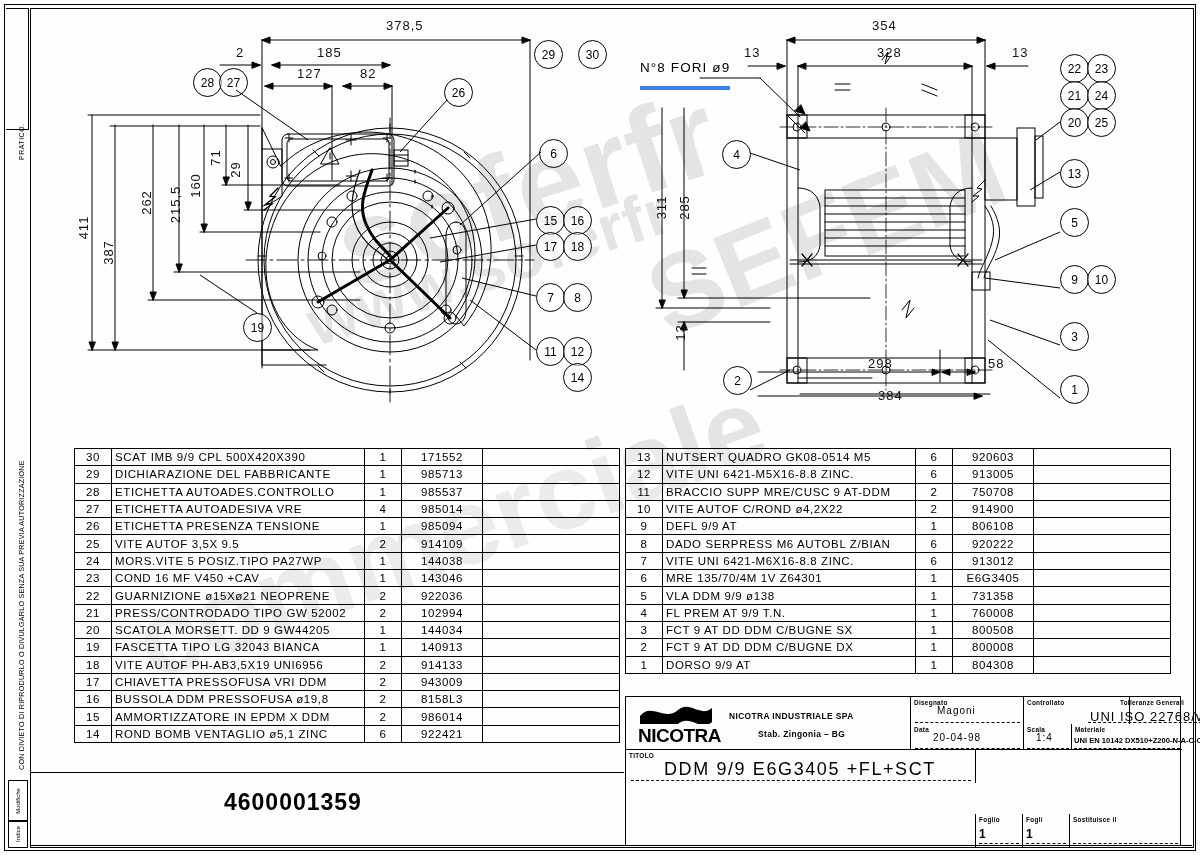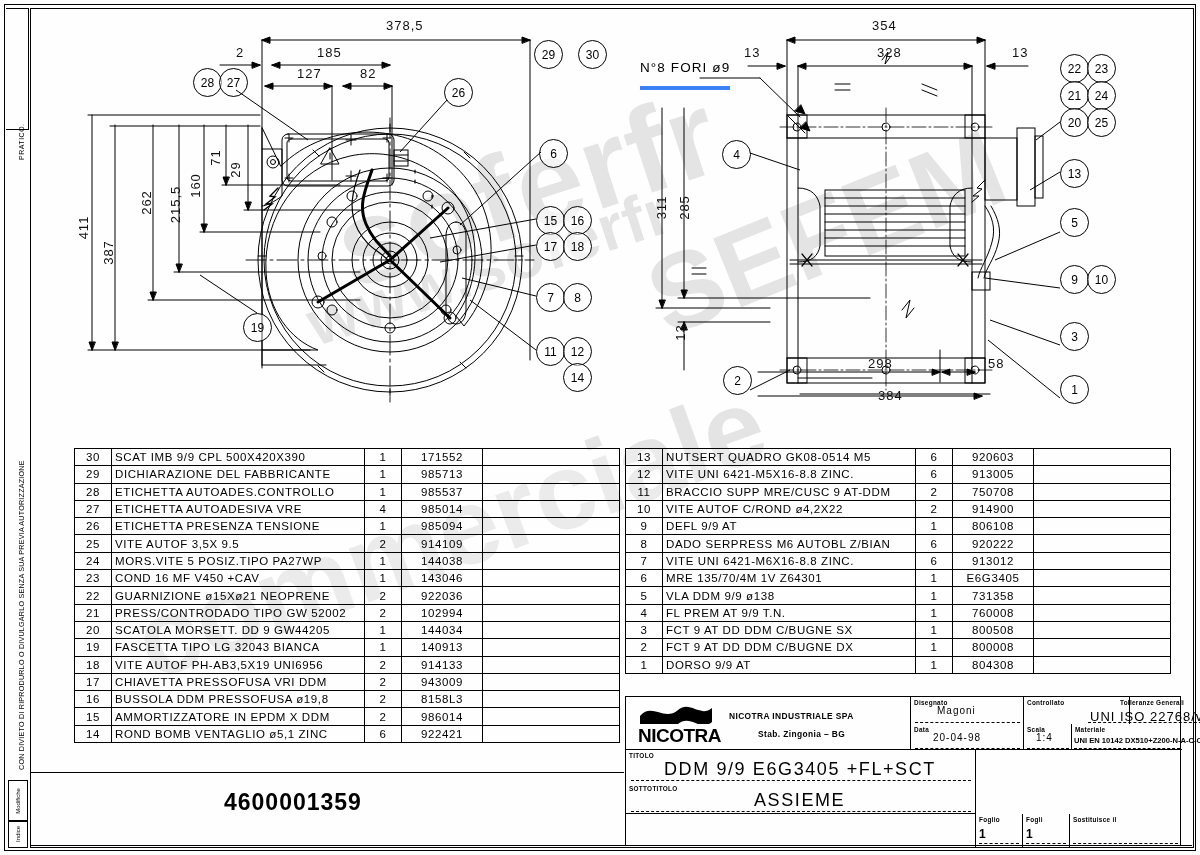--- a/index.html
+++ b/index.html
@@ -703,25 +703,20 @@
       <div class="valsm" style="left:2px;top:12px;font-size:7.6px;">UNI EN 10142 DX510+Z200-N-A-C-O</div>
       <div class="dash" style="left:2px;top:24px;width:106px;"></div>
     </div>
 
     <div class="tbcell" style="left:0;top:53px;width:350px;height:33px;border-right:1.2px solid #000;">
       <div class="lbl">TITOLO</div>
       <div class="val" style="left:38px;top:9px;font-size:18px;letter-spacing:1.6px;">DDM 9/9 E6G3405 +FL+SCT</div>
       <div class="dash" style="left:5px;top:30px;width:340px;"></div>
     </div>
 
-    <div class="tbcell" style="left:0;top:86px;width:350px;height:31px;border-right:1.2px solid #000;border-bottom:1.2px solid #000;">
-      <div class="lbl">SOTTOTITOLO</div>
-      <div class="val" style="left:128px;top:7px;font-size:18px;letter-spacing:1.6px;">ASSIEME</div>
-      <div class="dash" style="left:5px;top:28px;width:340px;"></div>
-    </div>
 
     <div class="tbcell" style="left:0;top:117px;width:350px;height:33px;border-right:1.2px solid #000;"></div>
 
 
     <div class="tbcell" style="left:350px;top:117px;width:47px;height:33px;border-right:1.2px solid #000;">
       <div class="lbl">Foglio</div>
       <div class="valsm" style="left:3px;top:13px;font-size:12px;">1</div>
       <div class="dash" style="left:3px;top:29px;width:40px;"></div>
     </div>
     <div class="tbcell" style="left:397px;top:117px;width:47px;height:33px;border-right:1.2px solid #000;">

